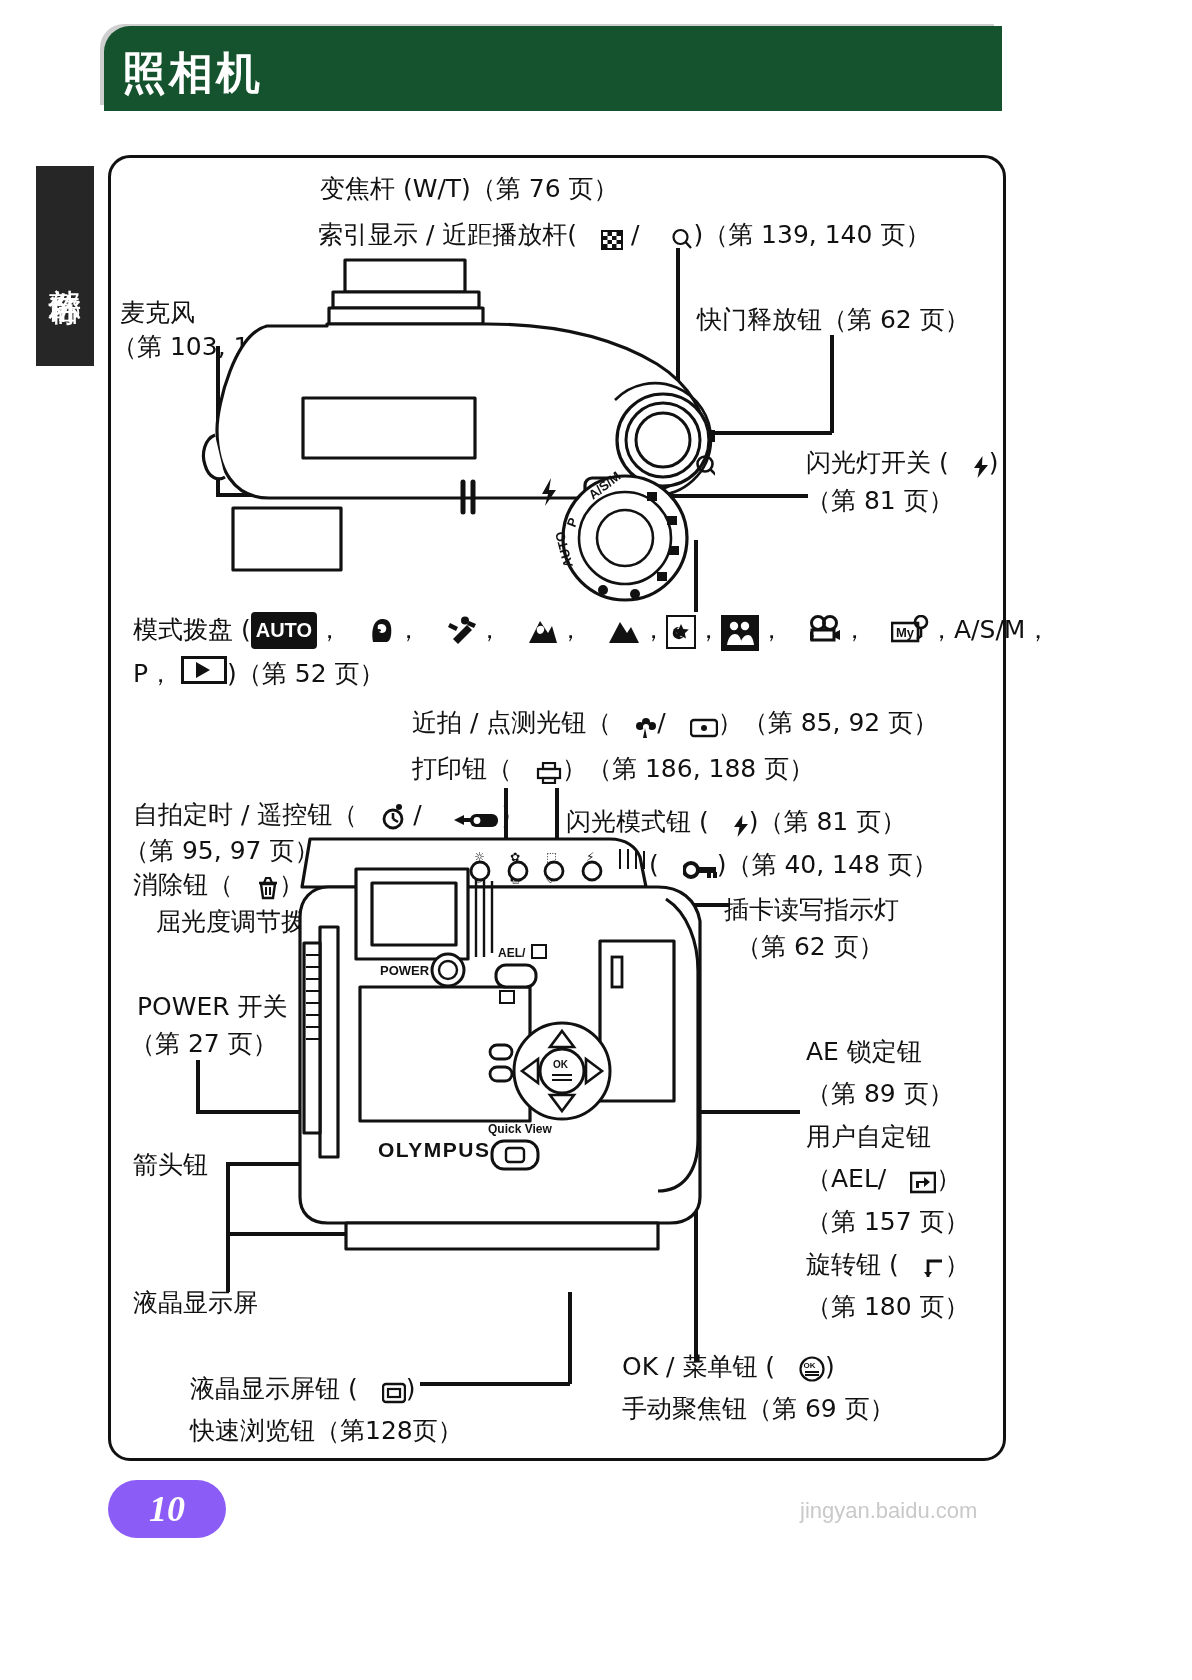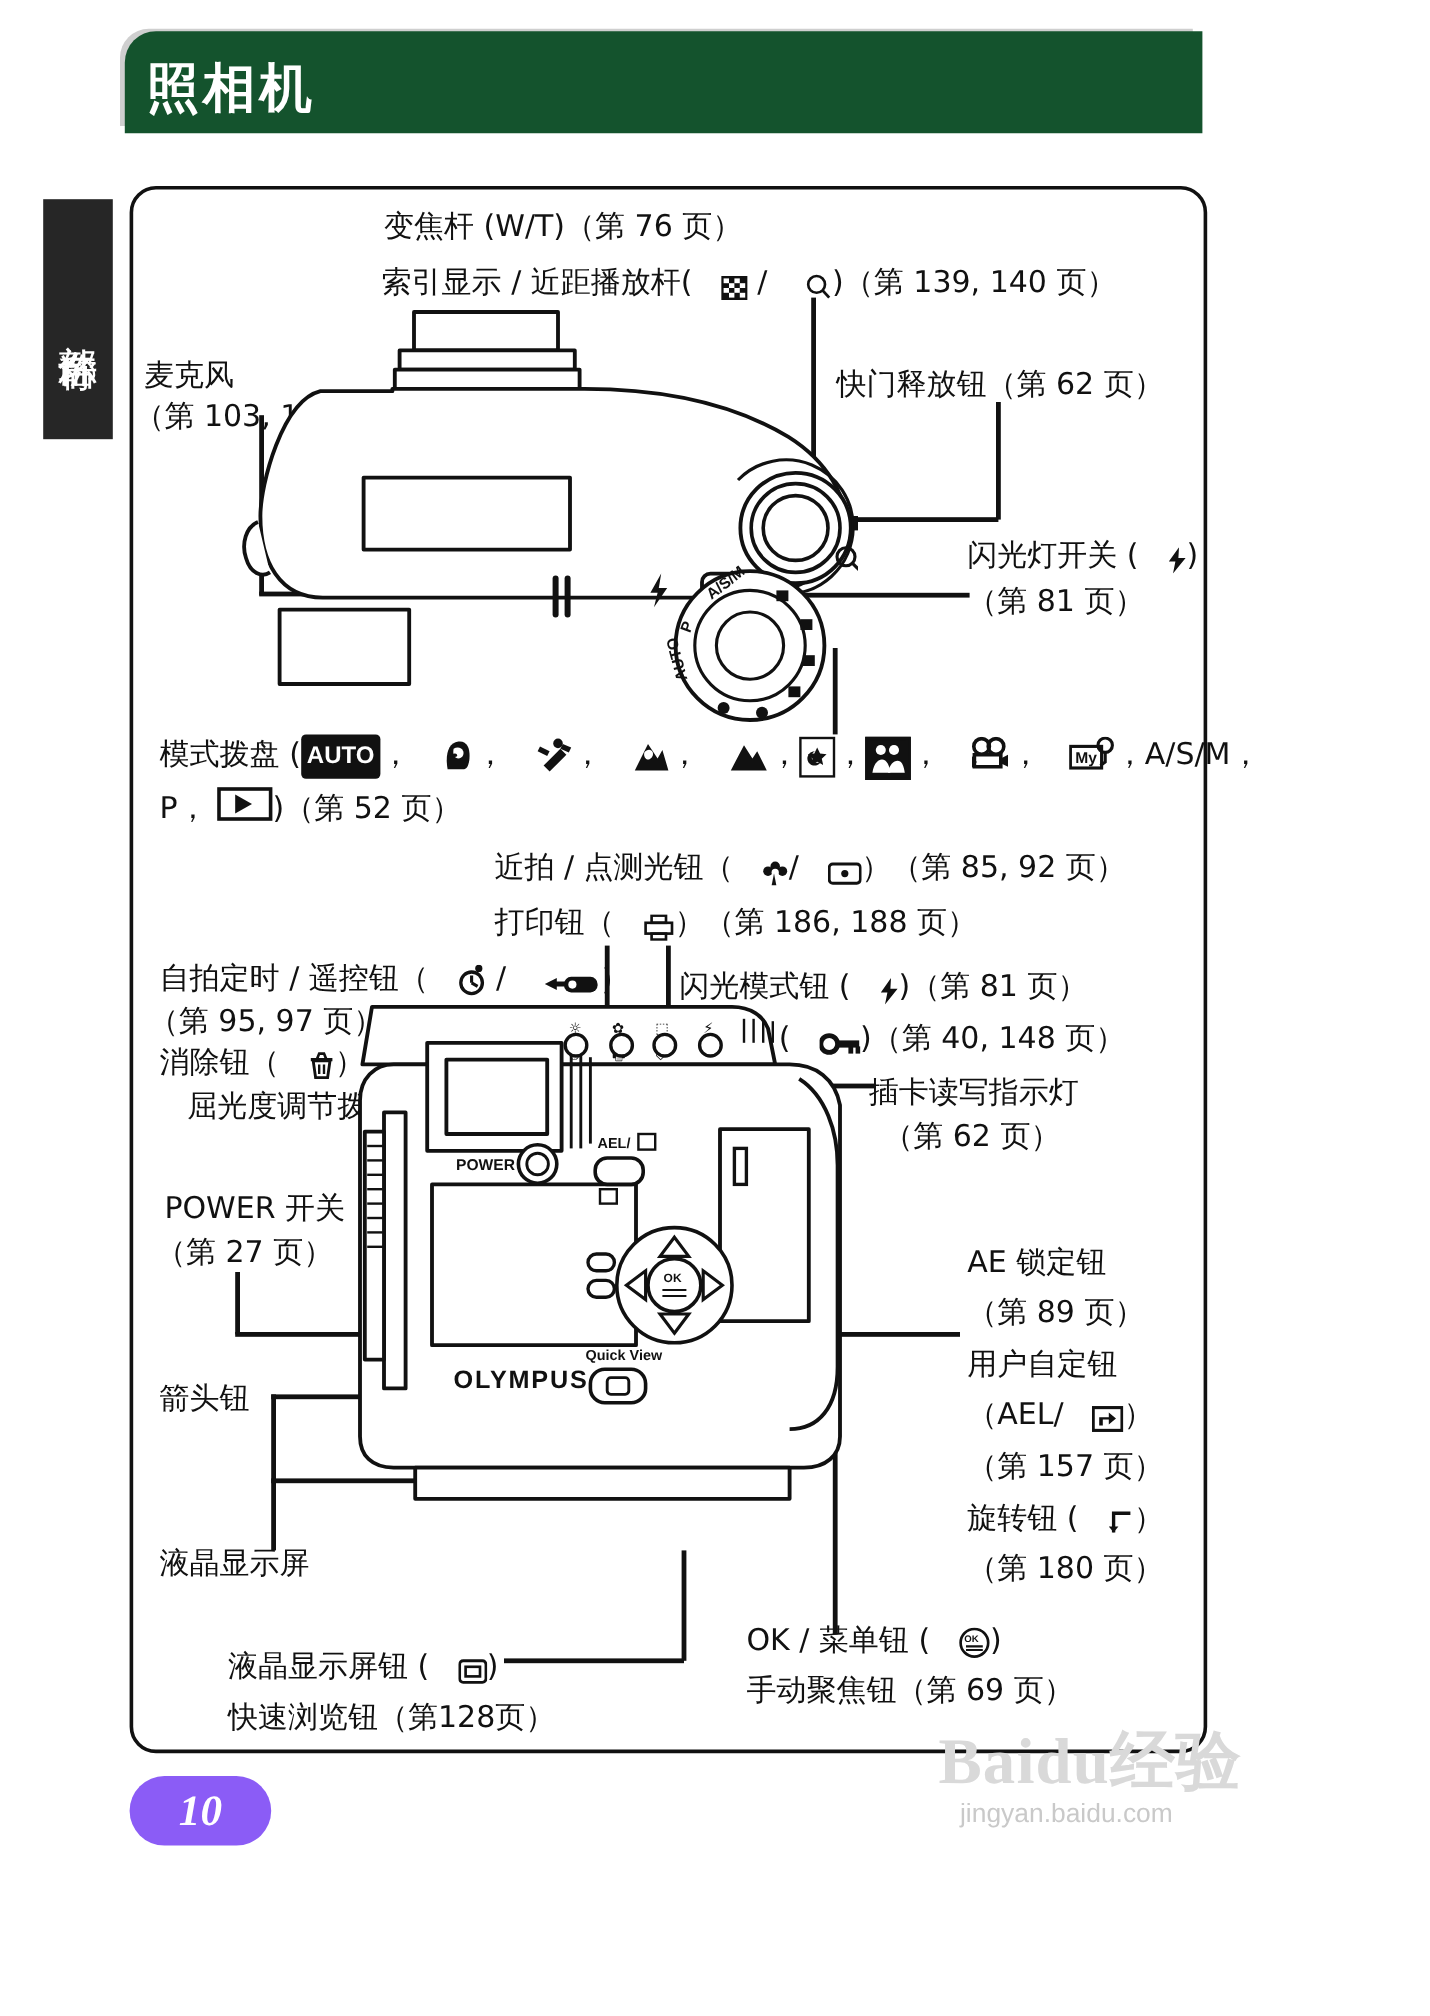--- a/index.html
+++ b/index.html
@@ -516,15 +516,14 @@
 
   <text x="198" y="322" font-size="21" font-weight="700" fill="#111" letter-spacing="1.5" font-family="Liberation Sans, sans-serif">OLYMPUS</text>
 
   <rect x="312" y="306" width="46" height="28" rx="12" fill="#fff" stroke="#111" stroke-width="3"></rect>
   <rect x="326" y="313" width="18" height="14" rx="3" fill="none" stroke="#111" stroke-width="2.4"></rect>
 </svg>
 
 <div id="page-num">10</div>
 
 <div id="wm">
-  <div class="wm-main">Baidu经验</div>
   <div class="wm-sub">jingyan.baidu.com</div>
 </div>
 
 </body></html>

